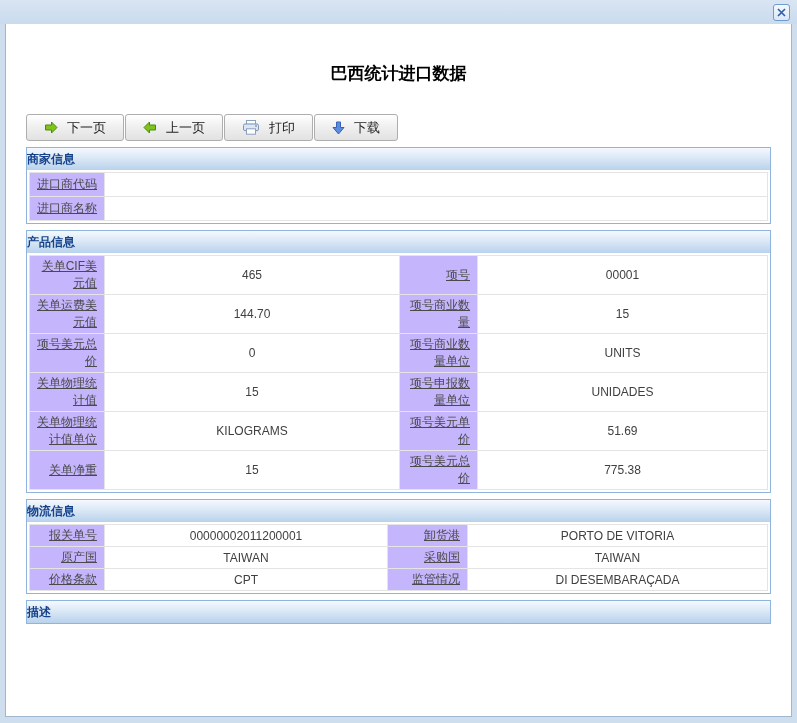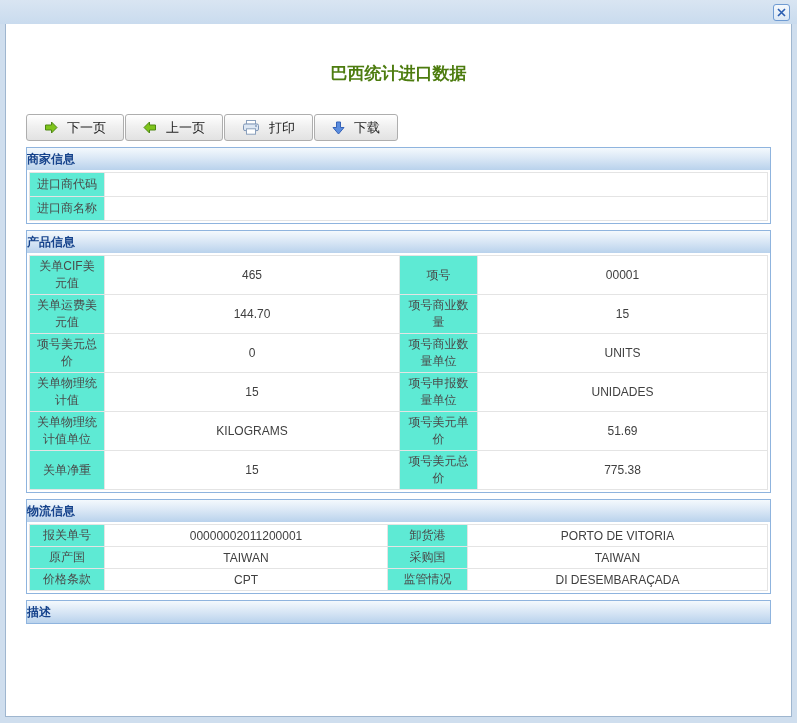--- a/index.html
+++ b/index.html
@@ -14,41 +14,41 @@
   .close-btn {
     position:absolute; top:4px; right:7px; width:17px; height:17px;
     background:linear-gradient(#f4f8fc,#dce8f5); border:1px solid #6f9bd2; border-radius:3px;
     display:flex; align-items:center; justify-content:center; cursor:pointer;
   }
   .content {
     position:absolute; left:5px; right:5px; top:24px; bottom:6px;
     background:#fff; border:1px solid #9fb6cf; border-top:none;
   }
   
-  .page-title { text-align:center; margin-top:38px; font-size:17px; font-weight:bold; color:#4d7c0f; }
+  .page-title { text-align:center; margin-top:38px; font-size:17px; font-weight:bold; color:#000000; }
   
   .toolbar { display:flex; margin:29px 0 0 20px; }
   .tbtn {
     display:flex; align-items:center; gap:9px; height:27px; padding:0 17px;
     border:1px solid #aeaeae; border-radius:3px; margin-right:1px;
     background:linear-gradient(#ffffff,#f0f0f0 45%,#e2e2e2);
     font-size:13px; color:#222; cursor:pointer; white-space:nowrap;
   }
   .tbtn svg { flex:0 0 auto; }
   
   .section { margin:6px 20px 5px 20px; border:1px solid #8fb4de; background:#fff; }
   .section-header {
     height:22px; line-height:22px; 
     font-weight:bold; font-size:12px; color:#15428b;
     background:linear-gradient(#f4f9fd 0%,#d8e6f5 50%,#b9d2ec 100%);
   }
   .section-body { padding:2px; }
   table { width:100%; border-collapse:collapse; table-layout:fixed; }
   td { border:1px solid #e4e4e4; padding:2px 7px; font-size:12px; overflow:hidden; }
-  td.lbl { background:#5eead4; text-align:center; color:#4a4a4a; }
+  td.lbl { background:#c4b5fd; text-align:right; color:#4a4a4a;text-decoration:underline; }
   td.val { background:#fff; text-align:center; color:#404040; }
   .t-merchant td { height:24px; }
   .t-product td { height:35px; }
   .t-logistics td { height:22px; }
   .t-desc td { height:22px; }
 </style>
 </head>
 <body>
 
 <div class="titlebar">

